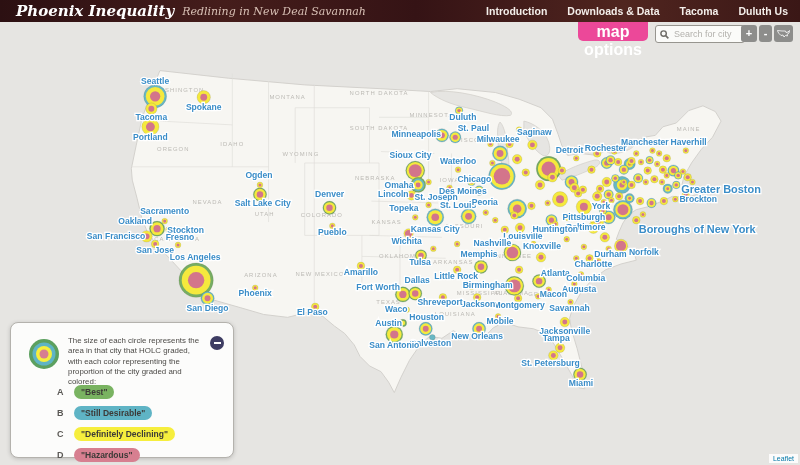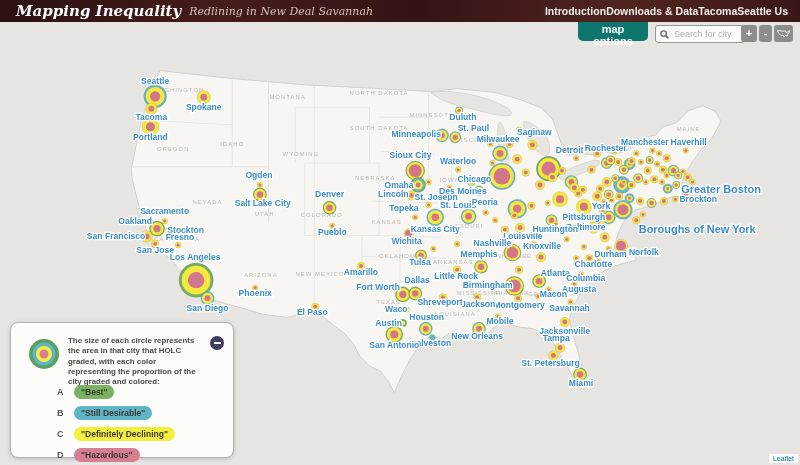--- a/index.html
+++ b/index.html
@@ -7,27 +7,27 @@
        font-family:"Liberation Sans",sans-serif;}
 
   
   .hdr{position:absolute;top:0;left:0;width:800px;height:22px;z-index:30;
        background:linear-gradient(90deg,#2c1012 0%,#451d1b 28%,#351315 52%,#50251f 78%,#3a1716 100%);
        display:flex;align-items:center;}
   .hdr .title{font-family:"DejaVu Serif",serif;font-style:italic;font-weight:bold;
        font-size:15px;color:#fff;margin-left:16px;white-space:nowrap;cursor:pointer;}
   .hdr .subtitle{font-family:"DejaVu Serif",serif;font-style:italic;font-size:11px;
        color:#d8c0b5;margin-left:8px;white-space:nowrap;}
-  .hdr nav{margin-left:auto;display:flex;margin-right:12px;}
+  .hdr nav{margin-left:auto;display:flex;gap:20px;margin-right:12px;}
   .hdr nav span{font-size:10.5px;font-weight:bold;color:#f4eeea;cursor:pointer;white-space:nowrap;}
 
   
   .mapoptions{position:absolute;left:578px;top:22px;width:70px;height:19px;z-index:25;
-       background:#0f766e;color:#fff;border:none;border-radius:0 0 5px 5px;
-       font-family:"Liberation Sans",sans-serif;font-weight:bold;font-size:11px;cursor:pointer;}
+       background:#ec4899;color:#fff;border:none;border-radius:0 0 5px 5px;
+       font-family:"Liberation Sans",sans-serif;font-weight:bold;font-size:16px;cursor:pointer;}
   .searchwrap{position:absolute;left:655px;top:25px;width:80px;height:16px;z-index:25;
        background:#fbfbf9;border:1px solid #97958f;border-radius:3px;
        display:flex;align-items:center;padding:0 4px;gap:3px;}
   .searchwrap svg{flex:0 0 auto;}
   .searchwrap input{border:none;background:transparent;width:100%;font-size:9px;color:#555;
        outline:none;font-family:"Liberation Sans",sans-serif;}
   .searchwrap input::placeholder{color:#b3b1ad;}
   .zbtn{position:absolute;top:25px;height:17px;z-index:25;background:#8d8d8b;color:#fff;border:none;
        border-radius:3px;font-weight:bold;font-size:11px;line-height:15px;text-align:center;
        cursor:pointer;padding:0;font-family:"Liberation Sans",sans-serif;}
@@ -40,47 +40,47 @@
        fill:#3a8dc8;stroke:#ffffff;stroke-width:2.6px;paint-order:stroke;text-anchor:middle;cursor:pointer;}
   .city-label.big{font-size:11.5px;}
   .state-label{font-family:"Liberation Sans",sans-serif;font-size:6.2px;fill:#bcbab5;
        letter-spacing:1.1px;text-anchor:middle;}
 
   
   .legend{position:absolute;left:10px;top:322px;width:222px;height:134px;z-index:20;
        background:#fcfcfb;border:1px solid #b4b2ad;border-radius:8px;
        box-shadow:0 1px 4px rgba(0,0,0,.18);}
   .legend .desc{position:absolute;left:57px;top:13px;width:138px;font-size:7.9px;line-height:1.3;
-       color:#4c4a47;font-weight:bold;}
+       color:#4c4a47;font-weight:normal;}
   .legend .lgicon{position:absolute;left:17px;top:15px;}
   .legend .collapse{position:absolute;right:9px;top:13px;width:14px;height:14px;border-radius:50%;
        background:#3e3d63;border:none;cursor:pointer;padding:0;}
   .legend .collapse::after{content:"";display:block;width:7px;height:2px;background:#fff;margin:0 auto;}
   .legend .rows{position:absolute;left:46px;top:62px;display:flex;flex-direction:column;gap:7px;}
   .lrow{display:flex;align-items:center;gap:9px;}
   .lrow .letter{font-size:9px;font-weight:bold;color:#5a5855;width:8px;}
   .lrow .pill{font-size:8.5px;font-weight:bold;color:#3c3a37;padding:2px 7px;border-radius:9px;
        white-space:nowrap;}
 
   .leaflet{position:absolute;right:2px;bottom:2px;z-index:20;background:rgba(255,255,255,.85);
        font-size:7px;color:#0078A8;padding:1px 4px;cursor:pointer;}
 </style>
 </head>
 <body>
 
 <div class="app">
 
   <div class="hdr">
-    <span class="title">Mapping Inequality</span>
+    <span class="title">Phoenix Inequality</span>
     <span class="subtitle">Redlining in New Deal Savannah</span>
     <nav>
       <span>Introduction</span>
       <span>Downloads &amp; Data</span>
       <span>Tacoma</span>
-      <span>Seattle Us</span>
+      <span>Duluth Us</span>
     </nav>
   </div>
 
   <button class="mapoptions">map options</button>
   <div class="searchwrap">
     <svg width="9" height="9" viewBox="0 0 10 10">
       <circle cx="4" cy="4" r="3" fill="none" stroke="#6f6d68" stroke-width="1.6"></circle>
       <line x1="6.3" y1="6.3" x2="9.3" y2="9.3" stroke="#6f6d68" stroke-width="1.8"></line>
     </svg>
     <input type="text" placeholder="Search for city" style="">

